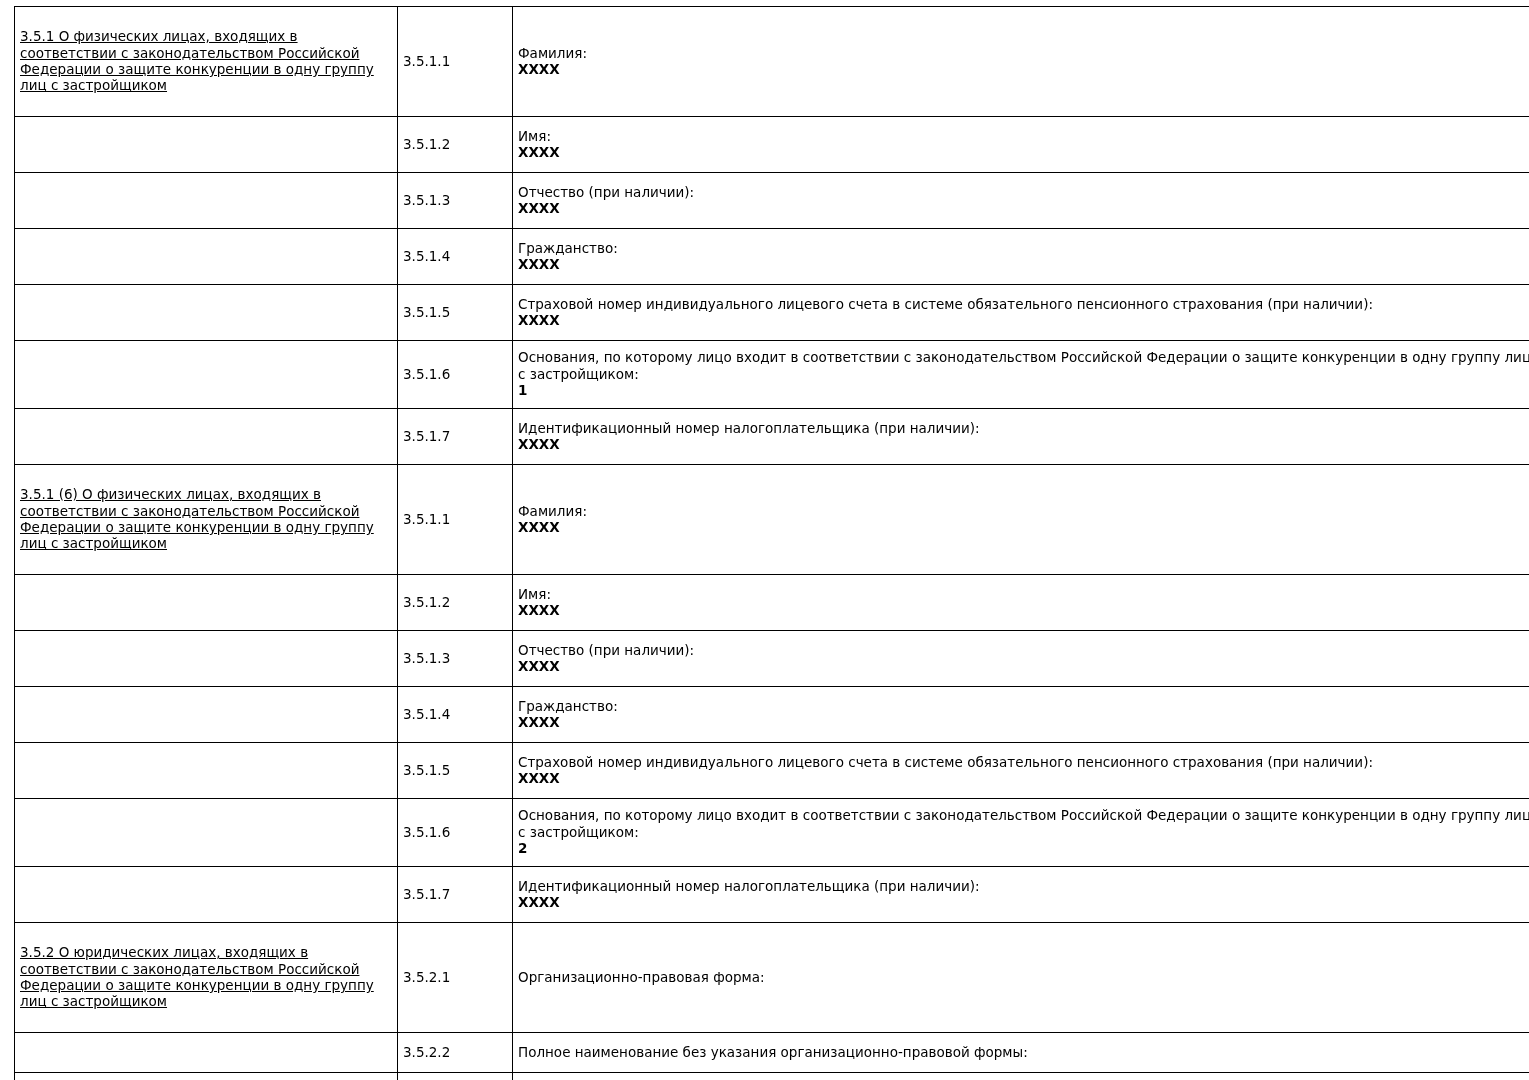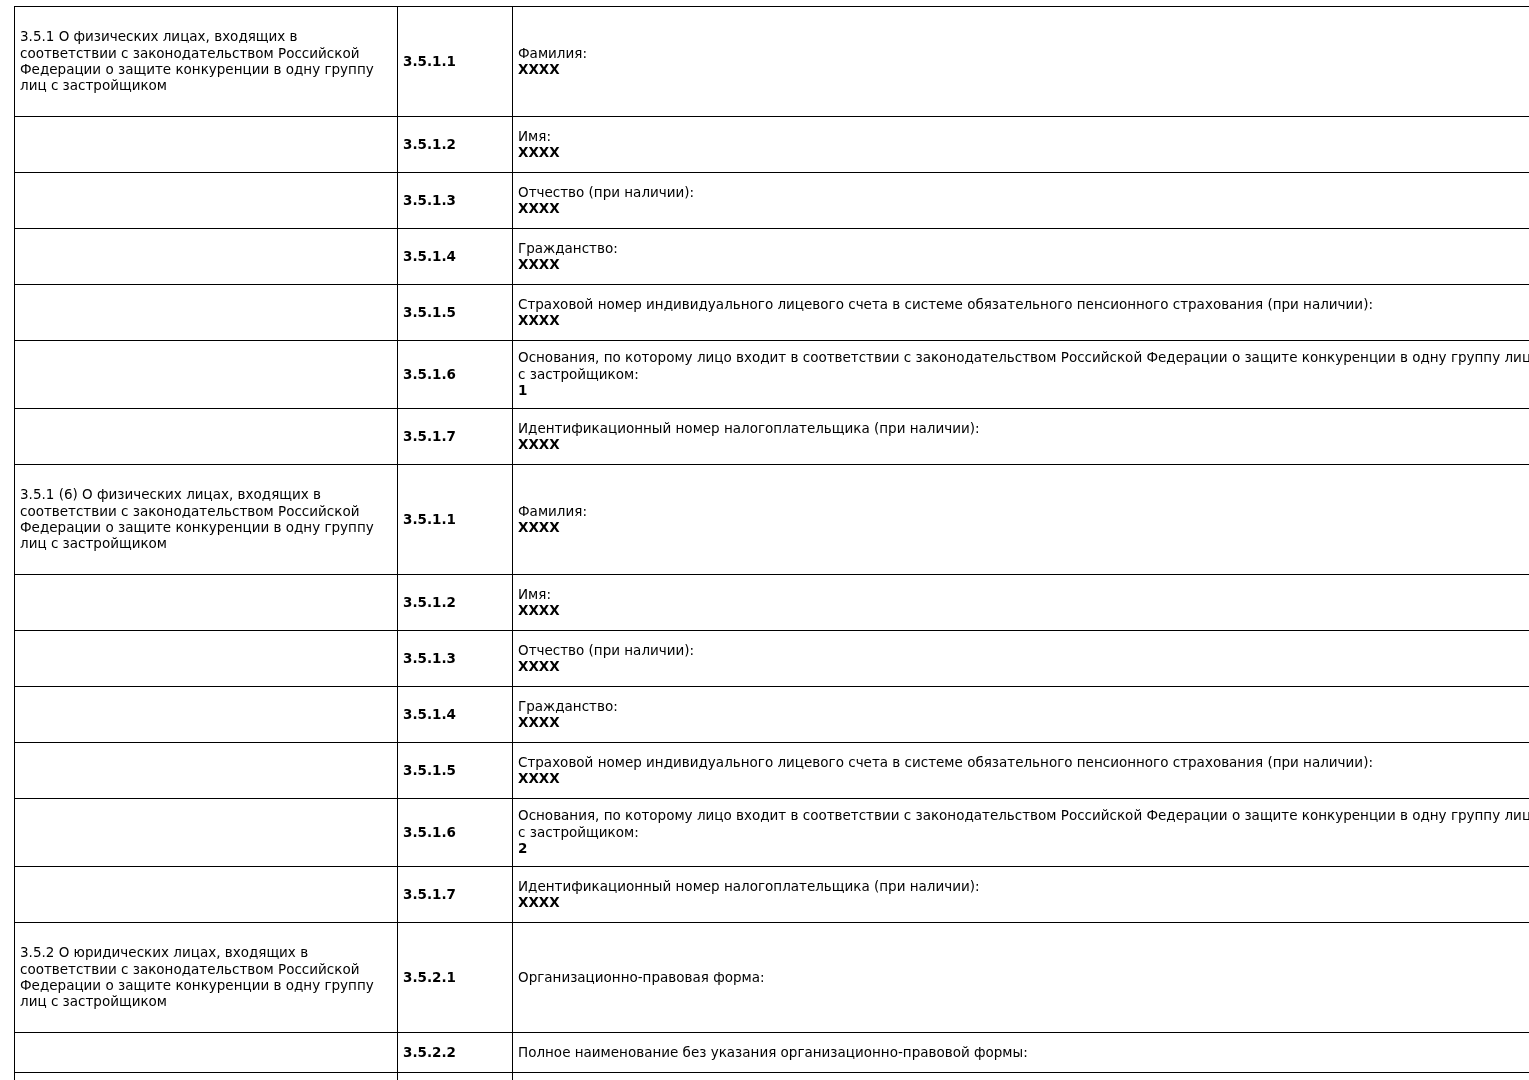--- a/index.html
+++ b/index.html
@@ -25,22 +25,22 @@
     table-layout: fixed;
     width: 1500px;
   }
   table.decl td {
     border: 1px solid #000000;
     vertical-align: middle;
     padding: 2px 5px 3px 5px;
     line-height: 1.22;
     word-wrap: break-word;
   }
-  td.col-a { width: 372px; vertical-align: top; padding-top: 4px; }
-  td.col-b { width: 104px; font-weight: bold; }
+  td.col-a { width: 372px; vertical-align: top; padding-top: 4px; text-decoration: underline; }
+  td.col-b { width: 104px; }
   td.col-c { width: 1024px; }
   .label { display: block; }
   .value { display: block; font-weight: bold; }
   .sec-head {
     vertical-align: top;
     line-height: 1.22;
   }
   .tall { height: 104px; }
   .mid { height: 50px; }
   .small { height: 34px; }

